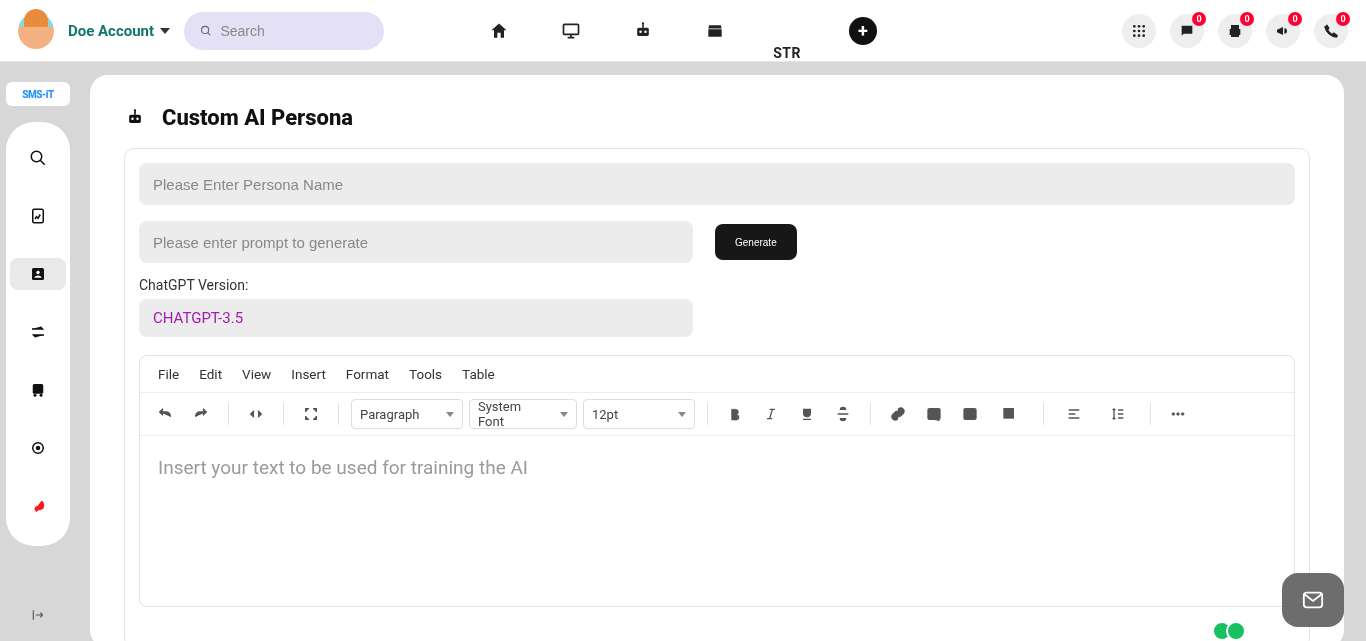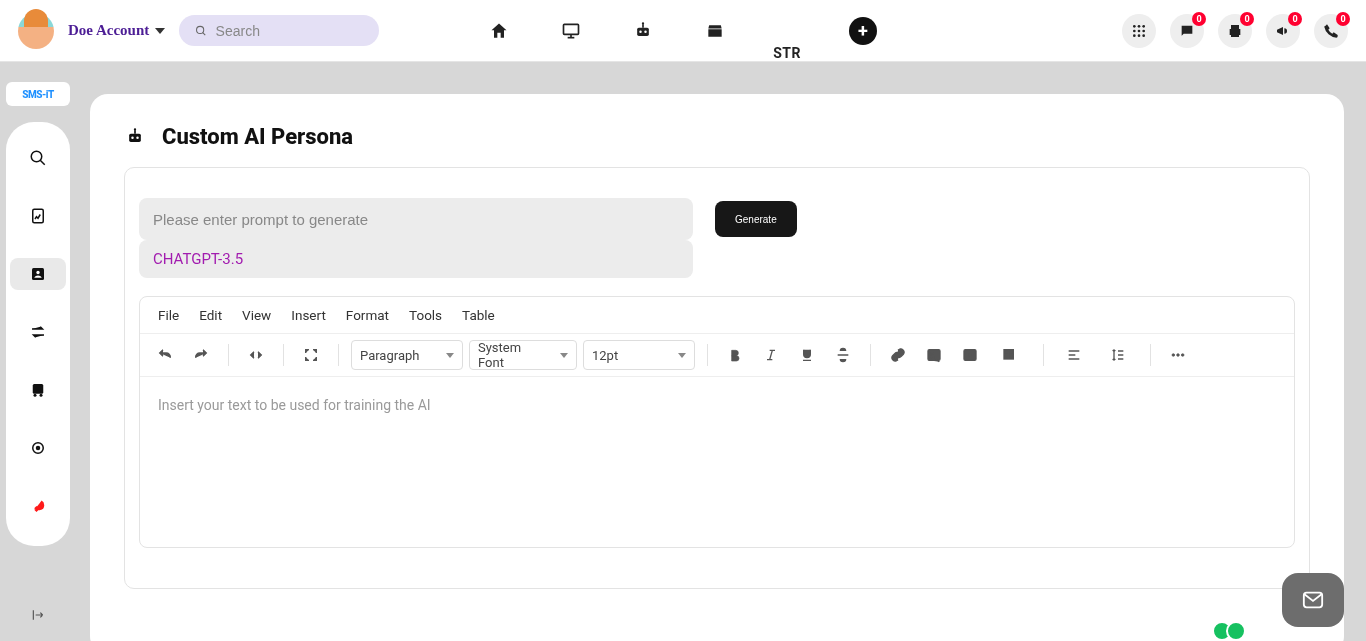--- a/index.html
+++ b/index.html
@@ -1,23 +1,23 @@
 <!DOCTYPE html>
 <html><head>
 <meta charset="utf-8">
 <style>
   * { box-sizing: border-box; margin: 0; padding: 0; }
   body { font-family: -apple-system, BlinkMacSystemFont, "Segoe UI", Roboto, sans-serif; background:#d7d7d7; width:1366px; height:641px; overflow:hidden; }
   
   .topbar { height:62px; background:#ffffff; display:flex; align-items:center; padding:0 18px; gap:14px; border-bottom:1px solid #e5e5e5; position:relative; z-index:20; }
   .avatar { width:36px; height:36px; border-radius:50%; background:linear-gradient(#8ad8d8 40%, #f4b183 40%); position:relative; flex:none; }
   .avatar::after{content:"";position:absolute;top:-4px;left:6px;width:24px;height:18px;border-radius:12px 12px 0 0;background:#e88b3a;}
-  .account { font-weight:700; font-size:15px; color:#4c1d95; display:flex; align-items:center; gap:6px; cursor:pointer;font-family:Liberation Serif, serif; }
+  .account { font-weight:700; font-size:15px; color:#0f766e; display:flex; align-items:center; gap:6px; cursor:pointer; }
   .chev-down { width:0;height:0;border-left:5px solid transparent;border-right:5px solid transparent;border-top:6px solid #333; }
-  .searchwrap { background:#e4e0f5; border-radius:20px; height:31px; width:200px; display:flex; align-items:center; padding:0 16px; gap:8px; }
+  .searchwrap { background:#e4e0f5; border-radius:20px; height:38px; width:200px; display:flex; align-items:center; padding:0 16px; gap:8px; }
   .searchwrap input { border:none; background:transparent; outline:none; font-size:14px; width:100%; color:#555;}
   .searchwrap .sicon{width:14px;height:14px;}
   .centericons { position:absolute; left:50%; transform:translateX(-50%); display:flex; align-items:center; gap:52px; }
   .ci { width:20px; height:18px; color:#222; cursor:pointer; display:flex; align-items:center; justify-content:center;}
   .str { font-weight:700; font-size:14px; letter-spacing:.5px;margin-top:44px;}
   .circle-plus{width:28px;height:28px;border-radius:50%;background:#111;color:#fff;display:flex;align-items:center;justify-content:center;font-size:18px;font-weight:700;}
   .right-icons{margin-left:auto;display:flex;align-items:center;gap:14px;}
   .ricon{width:34px;height:34px;border-radius:50%;background:#eeeeee;display:flex;align-items:center;justify-content:center;position:relative;cursor:pointer;}
   .ricon svg{width:16px;height:16px;fill:#222;}
   .badge{position:absolute;top:-2px;right:-2px;background:#ff0030;color:#fff;font-size:9px;font-weight:700;border-radius:8px;min-width:14px;height:14px;display:flex;align-items:center;justify-content:center;padding:0 3px;}
@@ -25,21 +25,21 @@
   .body { display:flex; height:calc(641px - 62px); }
   .leftcol { width:76px; flex:none; display:flex; flex-direction:column; align-items:center; position:relative;}
   .brandtile{margin-top:20px;width:64px;height:24px;border-radius:6px;background:#fff;display:flex;align-items:center;justify-content:center;font-size:10px;font-weight:800;color:#1e90ff;letter-spacing:-.5px;}
   .leftcard{margin-top:16px;width:64px;background:#ffffff;border-radius:28px;padding:20px 0 24px;display:flex;flex-direction:column;align-items:center;gap:26px;box-shadow:0 0 0 rgba(0,0,0,0);}
   .licon{width:40px;height:32px;display:flex;align-items:center;justify-content:center;cursor:pointer;border-radius:8px;}
   .licon.active{background:#e9e9e9;width:56px;}
   .licon svg{width:18px;height:18px;fill:#111;}
   .licon.red svg{fill:#ff1a1a;}
   .collapse-handle{position:absolute;bottom:12px;width:60px;height:28px;display:flex;align-items:center;justify-content:center;cursor:pointer;}
   
-  .mainwrap{flex:1;padding:32px 22px 0 14px;}
+  .mainwrap{flex:1;padding:13px 22px 0 14px;}
   .maincard{background:#fff;border-radius:18px;min-height:560px;padding:30px 34px 0 34px;}
   .page-title{display:flex;align-items:center;gap:16px;margin-bottom:18px;}
   .page-title h1{font-size:22px;font-weight:800;color:#111;}
   .roboticon{width:22px;height:20px;}
   .formblock{border:1px solid #e3e3e3;border-radius:10px;padding:14px 14px 40px 14px;}
   .biginput{width:100%;height:42px;background:#ececec;border:none;border-radius:8px;padding:0 14px;font-size:15px;color:#555;outline:none;}
   .row2{display:flex;align-items:center;gap:22px;margin-top:16px;}
   .row2 .biginput{flex:0 0 554px;}
   .gen-btn{background:#171717;color:#fff;border:none;border-radius:8px;height:36px;padding:0 20px;font-size:10px;cursor:pointer;}
   .verlabel{font-size:14px;color:#333;margin-top:14px;margin-bottom:6px;}
@@ -50,21 +50,21 @@
   .menubar span{cursor:pointer;text-align:right;}
   .toolbar{display:flex;align-items:center;gap:6px;padding:6px 10px;border-bottom:1px solid #eee;flex-wrap:nowrap;}
   .tb{width:30px;height:30px;display:flex;align-items:center;justify-content:center;cursor:pointer;border-radius:4px;color:#555;}
   .tb svg{width:16px;height:16px;fill:#555;stroke:#555;}
   .vsep{width:1px;height:22px;background:#e2e2e2;margin:0 6px;}
   .dd{height:30px;border:1px solid #ddd;border-radius:4px;display:flex;align-items:center;padding:0 8px;font-size:13px;color:#444;gap:6px;cursor:pointer;background:#fff;}
   .dd .car{width:0;height:0;border-left:4px solid transparent;border-right:4px solid transparent;border-top:5px solid #888;}
   .dd.para{width:112px;}
   .dd.font{width:108px;}
   .dd.size{width:112px;}
-  .editor-body{min-height:170px;padding:20px 18px;font-size:14px;color:#9a9a9a;}
+  .editor-body{min-height:170px;padding:20px 18px;font-size:19px;color:#9a9a9a;}
   
   .mailfab{position:fixed;right:22px;bottom:14px;width:62px;height:54px;border-radius:16px;background:#6d6d6d;display:flex;align-items:center;justify-content:center;cursor:pointer;}
   .mailfab svg{width:28px;height:22px;fill:none;stroke:#fff;stroke-width:2;}
   
   .greenpeek{position:fixed;right:120px;bottom:0;display:flex;gap:-4px;}
   .gc{width:20px;height:20px;border-radius:50%;background:#16c160;border:2px solid #fff;margin-left:-6px;}
   ::placeholder{color:#888;}
 </style>
 </head>
 <body>
@@ -218,24 +218,26 @@
             <rect x="5" y="8" width="14" height="10" rx="2"></rect>
             <circle cx="9" cy="13" r="1.5" fill="#fff"></circle>
             <circle cx="15" cy="13" r="1.5" fill="#fff"></circle>
             <line x1="12" y1="4" x2="12" y2="8" stroke="#111" stroke-width="2"></line>
             <circle cx="12" cy="3" r="1.4"></circle>
           </svg>
         <h1>Custom AI Persona</h1>
       </div>
 
       <div class="formblock">
+        <input class="biginput" placeholder="Please Enter Persona Name" style="">
         <div class="row2">
           <input class="biginput" placeholder="Please enter prompt to generate" style="">
           <button class="gen-btn">Generate</button>
         </div>
+        <div class="verlabel">ChatGPT Version:</div>
         <div class="verselect">
           <span>CHATGPT-3.5</span>
         </div>
 
         
         <div class="editor">
           <div class="menubar">
             <span>File</span>
             <span>Edit</span>
             <span>View</span>

